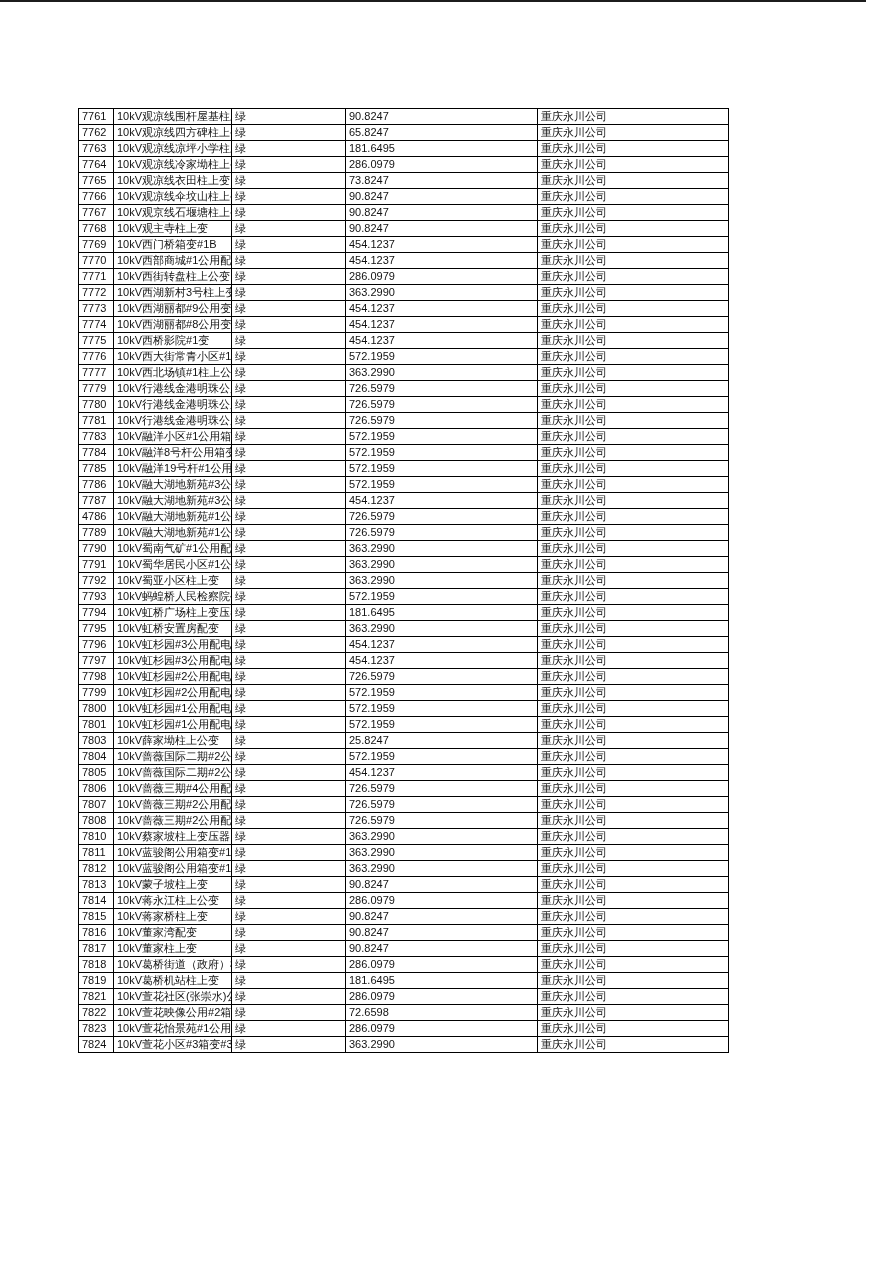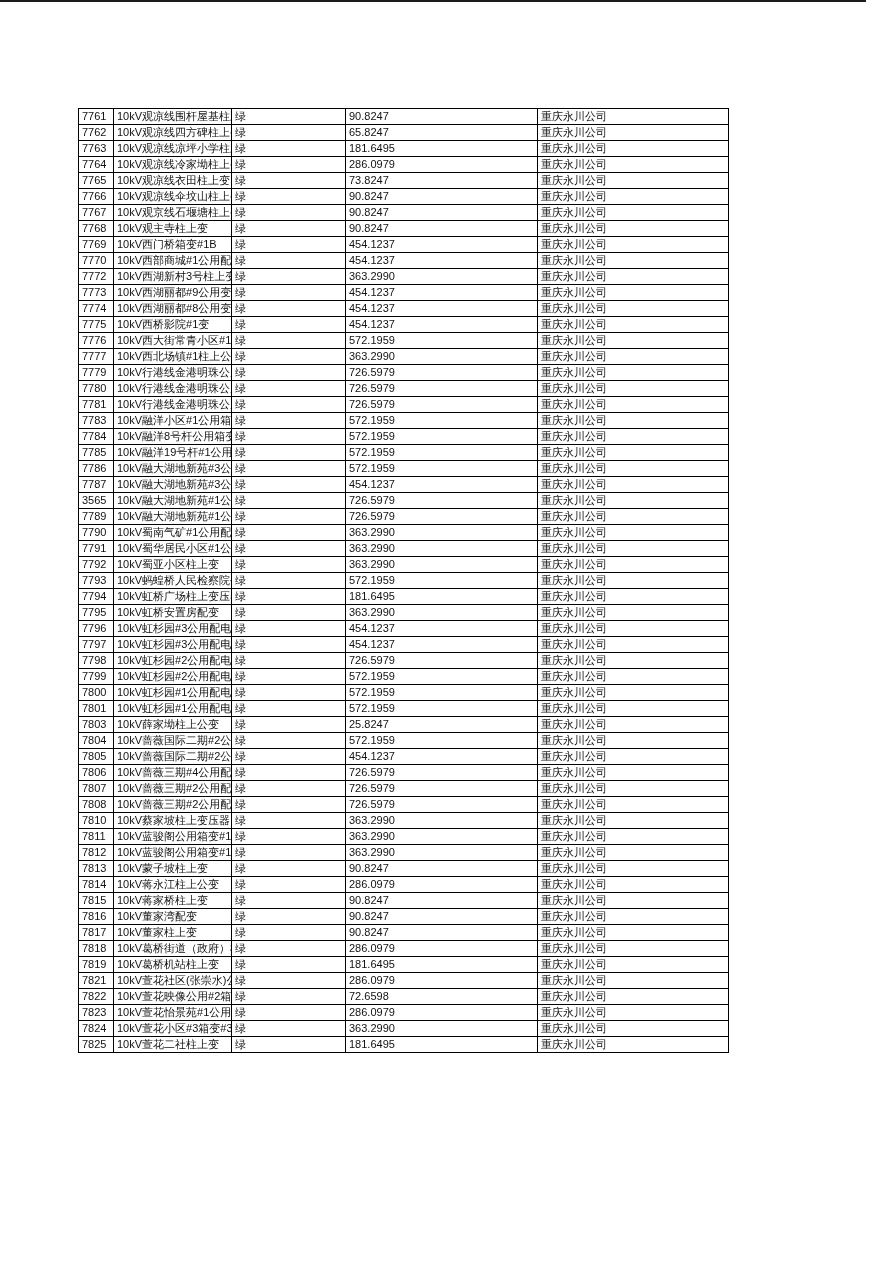--- a/index.html
+++ b/index.html
@@ -116,20 +116,27 @@
       <td class="c-company">重庆永川公司</td>
     </tr>
         <tr>
       <td class="c-id">7770</td>
       <td class="c-name">10kV西部商城#1公用配电</td>
       <td class="c-status">绿</td>
       <td class="c-value">454.1237</td>
       <td class="c-company">重庆永川公司</td>
     </tr>
         <tr>
+      <td class="c-id">7771</td>
+      <td class="c-name">10kV西街转盘柱上公变</td>
+      <td class="c-status">绿</td>
+      <td class="c-value">286.0979</td>
+      <td class="c-company">重庆永川公司</td>
+    </tr>
+        <tr>
       <td class="c-id">7772</td>
       <td class="c-name">10kV西湖新村3号柱上变</td>
       <td class="c-status">绿</td>
       <td class="c-value">363.2990</td>
       <td class="c-company">重庆永川公司</td>
     </tr>
         <tr>
       <td class="c-id">7773</td>
       <td class="c-name">10kV西湖丽都#9公用变</td>
       <td class="c-status">绿</td>
@@ -214,21 +221,21 @@
       <td class="c-company">重庆永川公司</td>
     </tr>
         <tr>
       <td class="c-id">7787</td>
       <td class="c-name">10kV融大湖地新苑#3公配</td>
       <td class="c-status">绿</td>
       <td class="c-value">454.1237</td>
       <td class="c-company">重庆永川公司</td>
     </tr>
         <tr>
-      <td class="c-id">3565</td>
+      <td class="c-id">4786</td>
       <td class="c-name">10kV融大湖地新苑#1公配</td>
       <td class="c-status">绿</td>
       <td class="c-value">726.5979</td>
       <td class="c-company">重庆永川公司</td>
     </tr>
         <tr>
       <td class="c-id">7789</td>
       <td class="c-name">10kV融大湖地新苑#1公配</td>
       <td class="c-status">绿</td>
       <td class="c-value">726.5979</td>
@@ -449,25 +456,18 @@
       <td class="c-name">10kV萱花怡景苑#1公用箱</td>
       <td class="c-status">绿</td>
       <td class="c-value">286.0979</td>
       <td class="c-company">重庆永川公司</td>
     </tr>
         <tr>
       <td class="c-id">7824</td>
       <td class="c-name">10kV萱花小区#3箱变#3变</td>
       <td class="c-status">绿</td>
       <td class="c-value">363.2990</td>
-      <td class="c-company">重庆永川公司</td>
-    </tr>
-        <tr>
-      <td class="c-id">7825</td>
-      <td class="c-name">10kV萱花二社柱上变</td>
-      <td class="c-status">绿</td>
-      <td class="c-value">181.6495</td>
       <td class="c-company">重庆永川公司</td>
     </tr>
       </tbody>
   </table>
 
 </div>
 
 </body></html>

